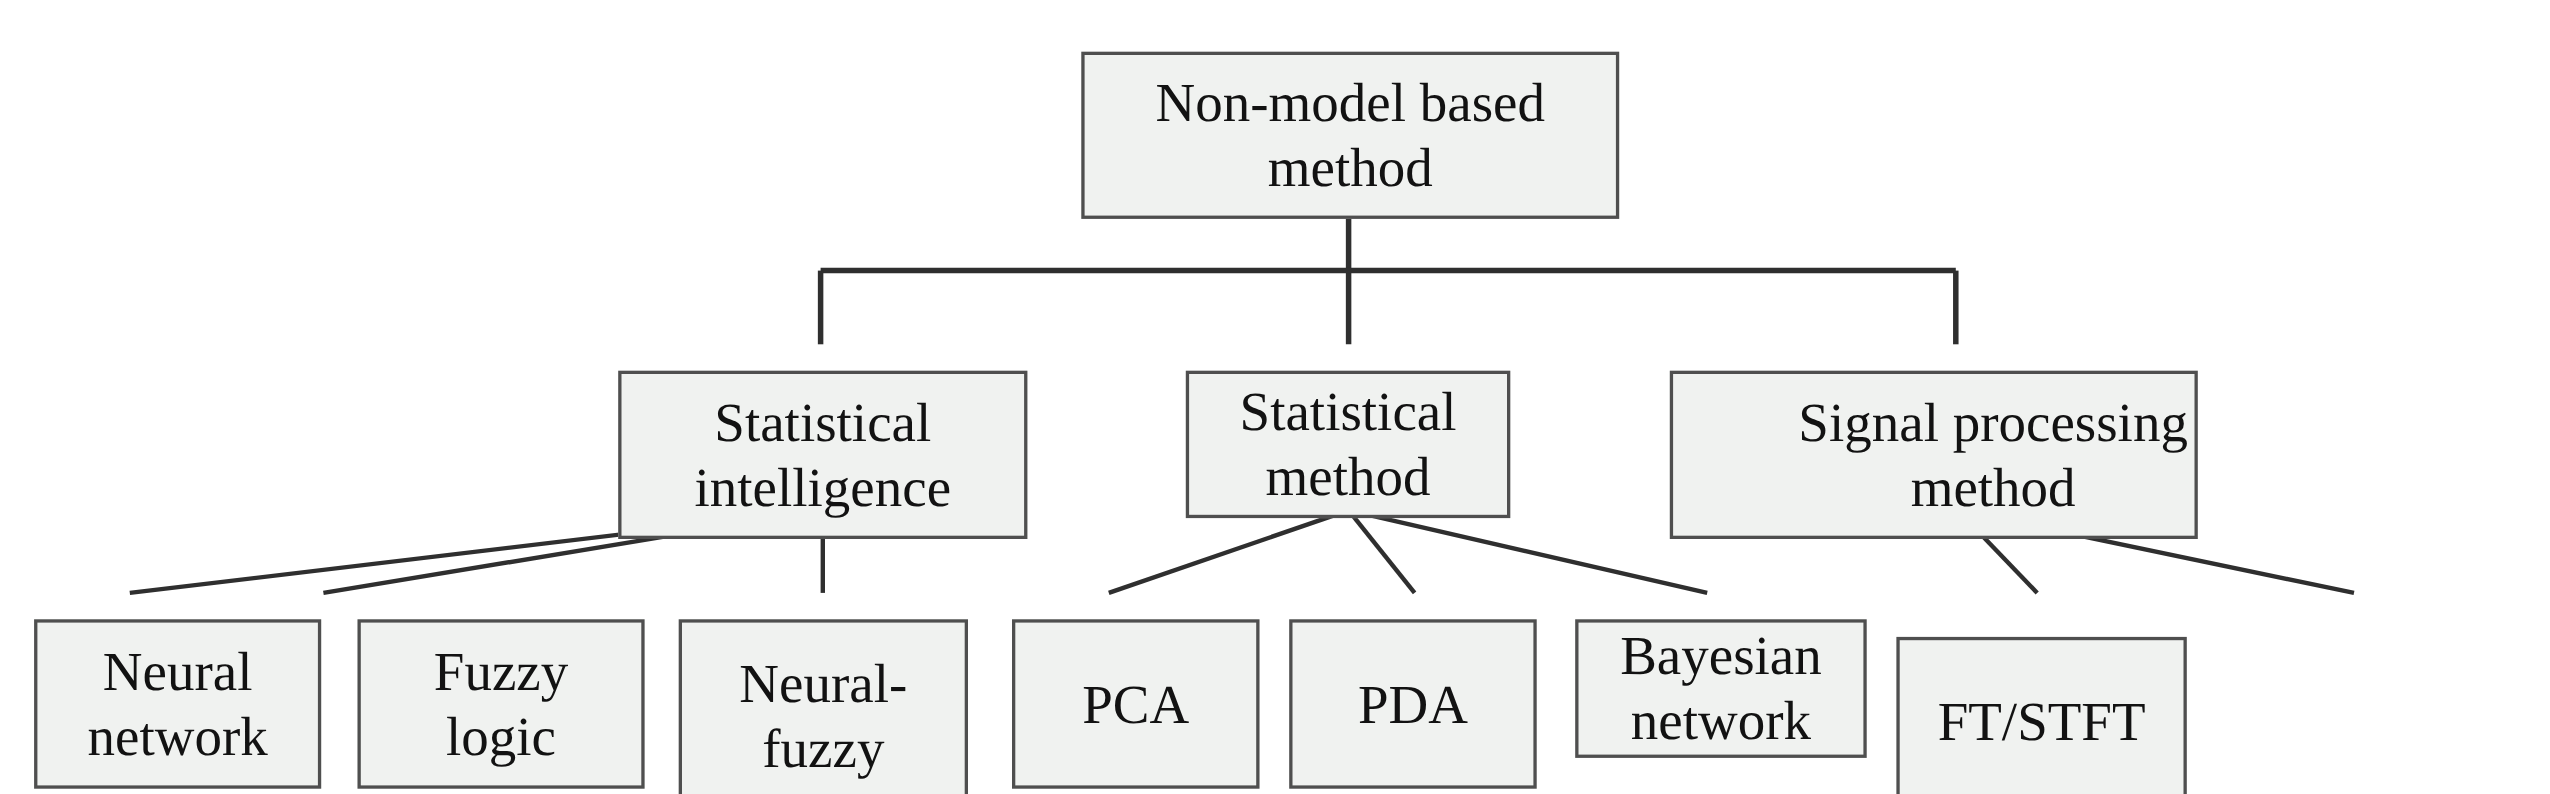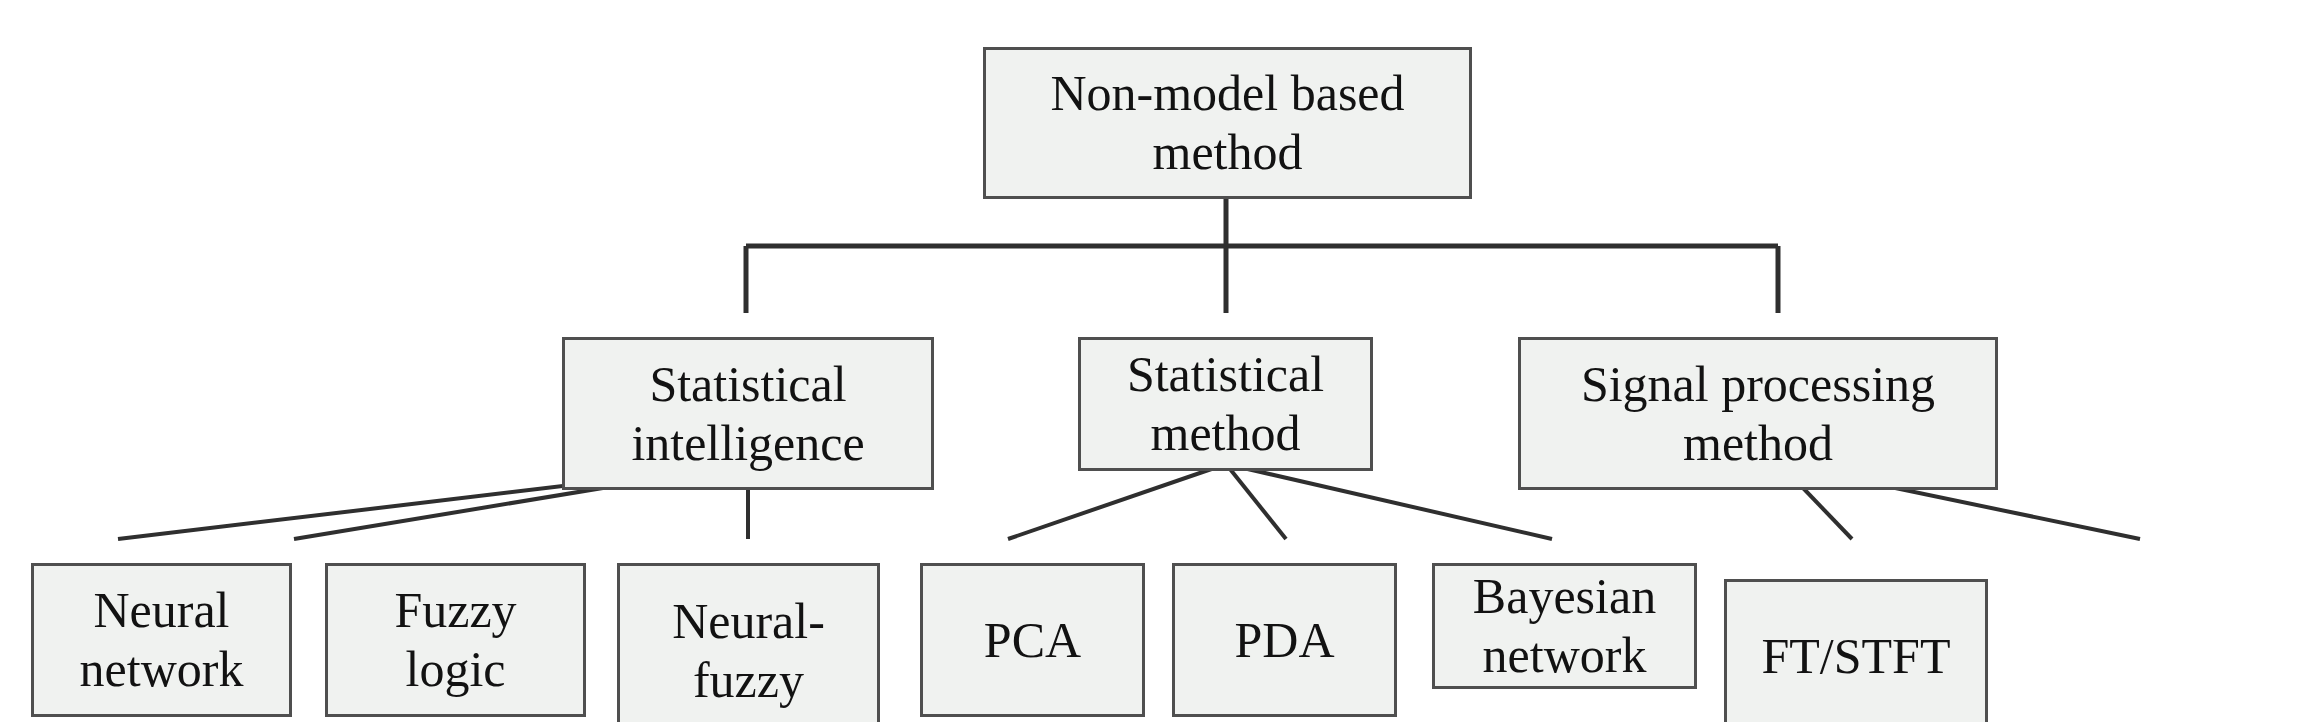--- a/index.html
+++ b/index.html
@@ -85,21 +85,21 @@
   <div class="node-box lvl1" style="left:562px; top:312px; width:372px; height:153px;">
     <span class="node-label">Statistical
 intelligence</span>
   </div>
 
   <div class="node-box lvl1" style="left:1078px; top:312px; width:295px; height:134px;">
     <span class="node-label">Statistical
 method</span>
   </div>
 
-  <div class="node-box lvl1" style="left:1518px; top:312px; width:480px; height:153px;">
+  <div class="node-box lvl1" style="left:1518px; top:312px; width:480px; height:153px;justify-content:flex-end;">
     <span class="node-label">Signal processing
 method</span>
   </div>
 
   <div class="node-box lvl2" style="left:31px; top:538px; width:261px; height:154px;">
     <span class="node-label">Neural
 network</span>
   </div>
 
   <div class="node-box lvl2" style="left:325px; top:538px; width:261px; height:154px;">

